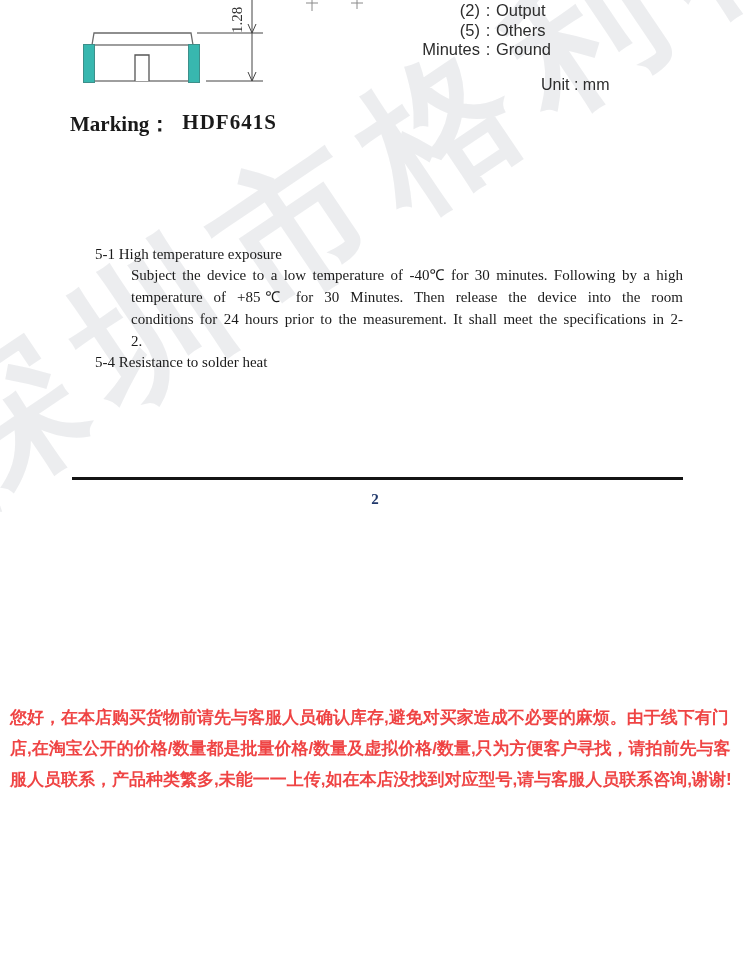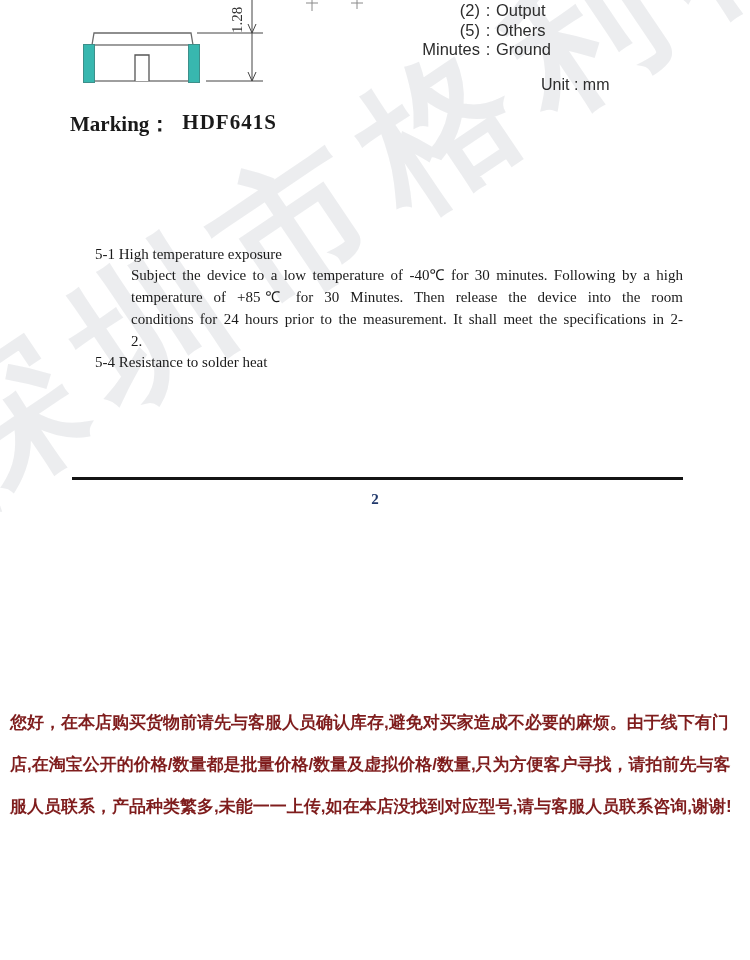--- a/index.html
+++ b/index.html
@@ -56,21 +56,21 @@
   .rule { left:72px; top:477px; width:611px; height:3px; background:#141414; }
 
   .page-number {
     left:0; top:491px; width:750px; text-align:center;
     color:#20386b; font-weight:bold; font-size:15px;
   }
 
   .footer-notice {
     left:10px; top:702px; width:732px;
     font-family:"Liberation Sans", sans-serif;
-    font-size:17px; font-weight:bold; color:#7f1d1d; line-height:42px;
+    font-size:17px; font-weight:bold; color:#ef4444; line-height:31px;
   }
 </style>
 </head>
 <body>
 
 <div class="page">
 
   <div class="watermark">深圳市格利特电子</div>
 
   <svg class="layer drawing" width="200" height="100" viewBox="0 0 200 100">

